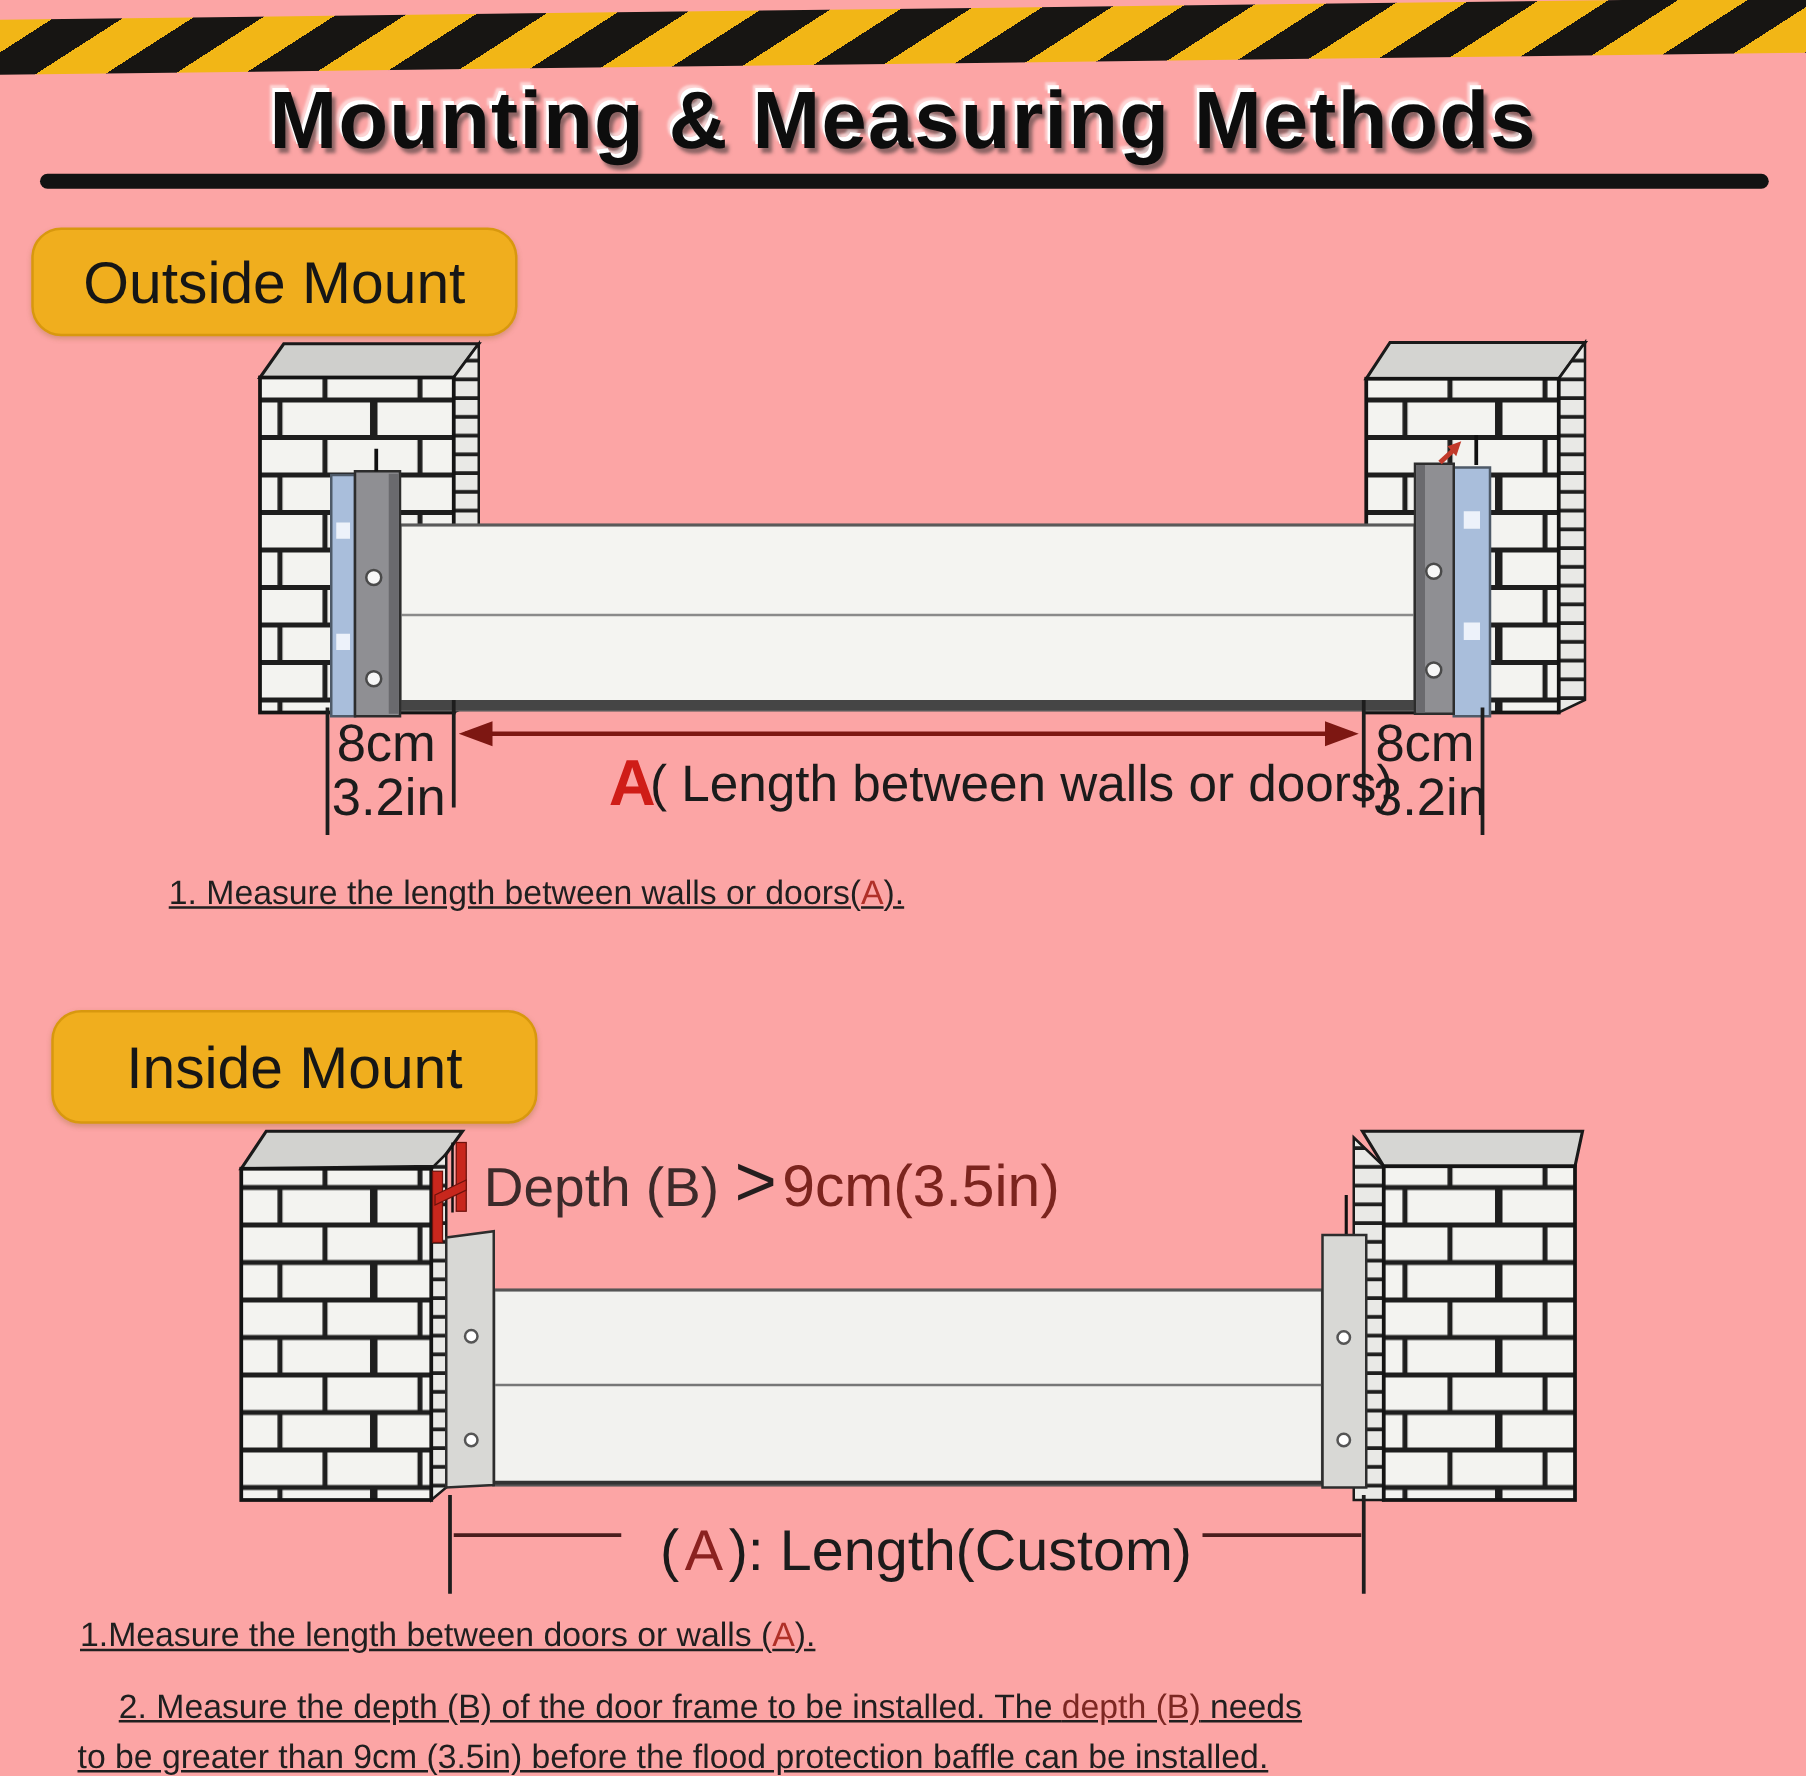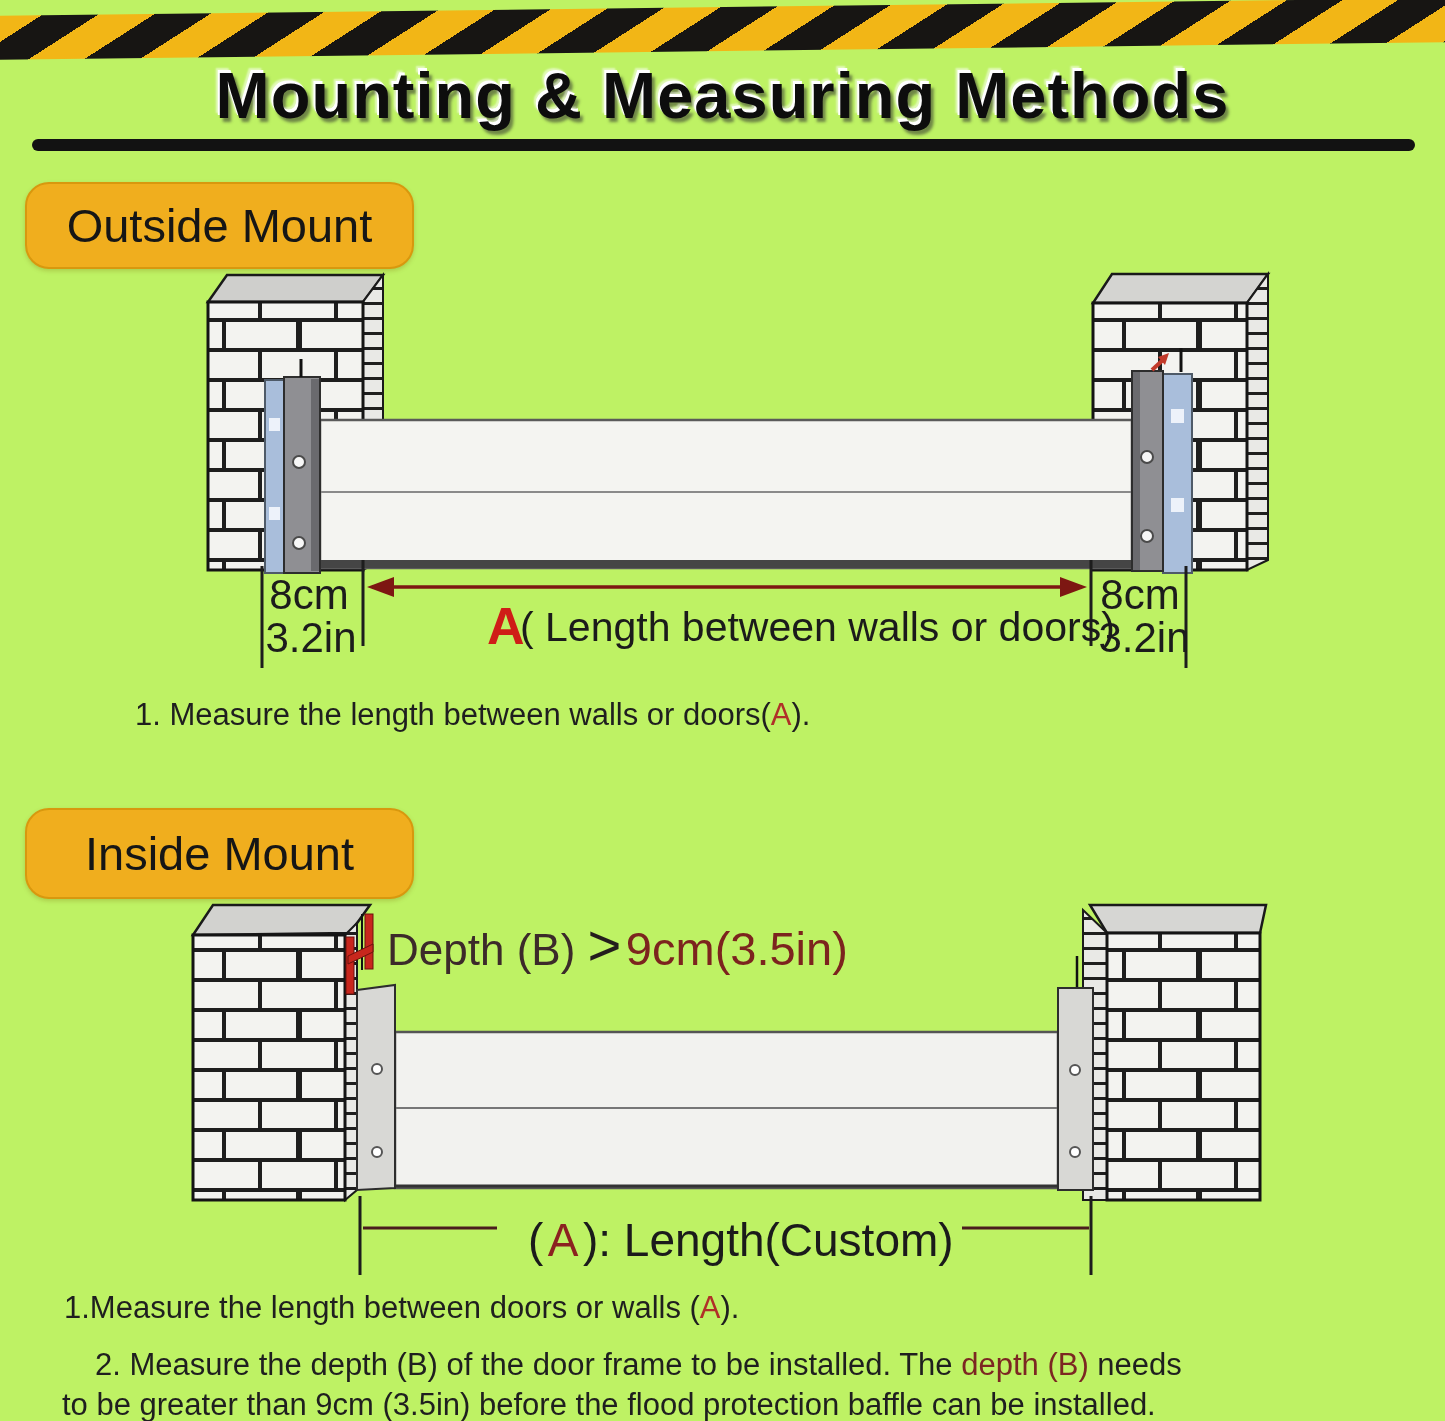--- a/index.html
+++ b/index.html
@@ -1,42 +1,42 @@
 <!DOCTYPE html>
 <html><head>
 <meta charset="utf-8">
 <style>
   html,body{margin:0;padding:0;background:#ffffff;}
-  .page{position:relative;width:1445px;height:1421px;background:#bef264;overflow:hidden;
+  .page{position:relative;width:1445px;height:1421px;background:#fca5a5;overflow:hidden;
         font-family:"Liberation Sans","DejaVu Sans",sans-serif;}
 
   
   .hazard{position:absolute;top:7px;left:-15px;width:1480px;height:44px;
           transform:rotate(-0.7deg);
           background:repeating-linear-gradient(148deg,#f2b616 0 30px,#171513 30px 60px);}
   .title{position:absolute;top:50px;left:0;width:100%;height:92px;line-height:92px;
          text-align:center;font-size:65px;font-weight:800;color:#0d0d0d;letter-spacing:1px;
          text-shadow:-2px -3px 0 #ffffff,-4px -5px 2px rgba(255,255,255,.55),3px 4px 3px rgba(45,45,45,.55);}
   .title-underline{position:absolute;top:139px;left:32px;right:30px;height:12px;background:#121212;border-radius:7px;}
 
   
   .badge{position:absolute;left:25px;width:385px;background:#f0ae1e;border:2px solid #d8980e;
          border-radius:24px;display:flex;align-items:center;justify-content:center;
          font-size:47px;color:#161616;box-shadow:0 2px 4px rgba(120,90,0,.25);}
   .badge-outside{top:182px;height:83px;}
-  .badge-inside{top:808px;height:87px;}
+  .badge-inside{top:808px;height:87px;margin-left:16px;}
 
   
   .diagram{position:absolute;left:0;width:1445px;display:block;}
   .d1{top:260px;height:420px;}
   .d2{top:890px;height:400px;}
   .dt{font-family:"Liberation Sans","DejaVu Sans",sans-serif;}
 
   
-  .steps{position:absolute;color:#1f1f1f;font-size:31px;}
+  .steps{position:absolute;color:#1f1f1f;font-size:27px;text-decoration:underline;}
   .steps-outside{left:135px;top:690px;line-height:49px;}
   .steps-inside{left:0;top:1288px;line-height:40px;width:1445px;}
   .in-line1{margin-left:64px;}
   .in-line2{margin-left:95px;margin-top:17px;}
   .in-line3{margin-left:62px;}
   .red-a{color:#b03028;}
   .red-text{color:#8c2d26;}
   .maroon-text{color:#7c2722;}
 </style>
 </head>

